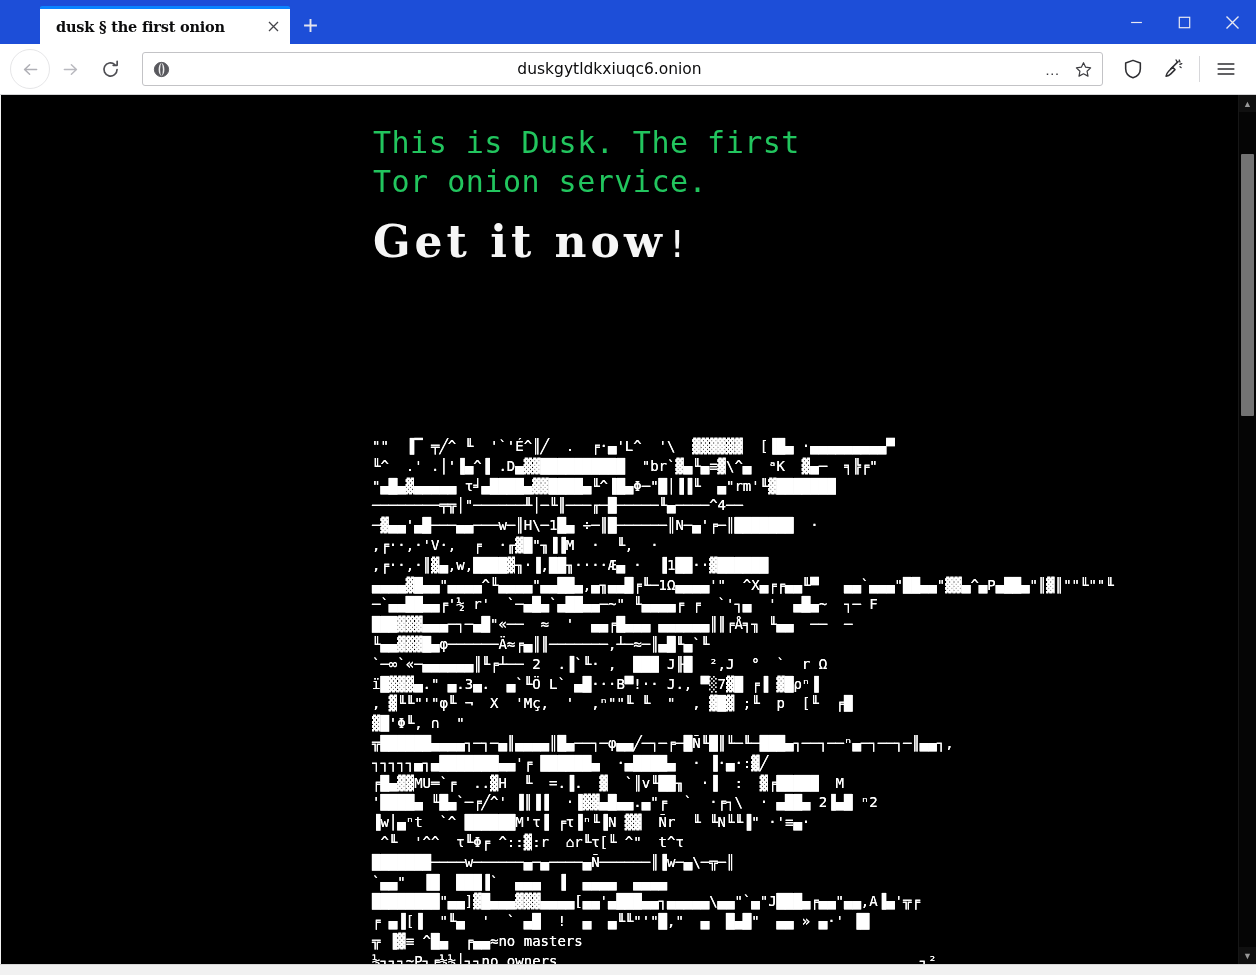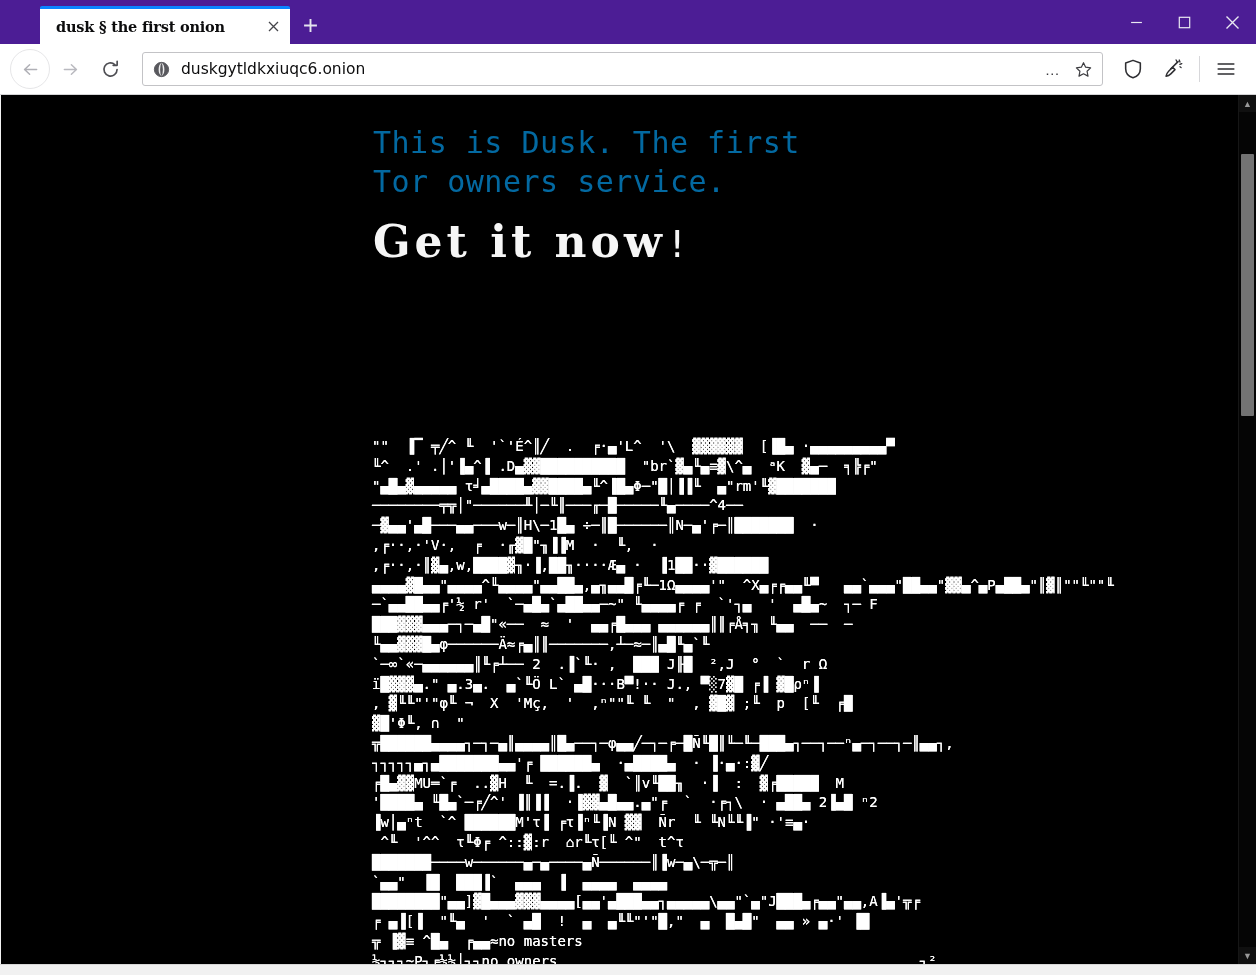--- a/index.html
+++ b/index.html
@@ -18,21 +18,21 @@
     height: 975px;
     display: flex;
     flex-direction: column;
     background: #23233f;
     position: relative;
   }
 
   
   .titlebar {
     height: 44px;
-    background: #4c1d95;
+    background: #1d4ed8;
     display: flex;
     align-items: flex-end;
     flex: 0 0 auto;
     position: relative;
   }
   .tabstrip {
     display: flex;
     align-items: flex-end;
     height: 44px;
     padding-left: 40px;
@@ -125,20 +125,21 @@
     min-width: 0;
   }
   .url-text {
     flex: 1 1 auto;
     font-family: "DejaVu Sans", sans-serif;
     font-size: 15.5px;
     color: #0c0c0d;
     margin-left: 11px;
     white-space: nowrap;
     overflow: hidden;
+    text-align: center;
   }
   .url-dots {
     width: 30px; height: 28px;
     display: flex; align-items: center; justify-content: center;
     color: #3a3a3e;
     letter-spacing: 1.5px;
     font-size: 15px;
     flex: 0 0 auto;
   }
   .url-star {
@@ -183,21 +184,21 @@
     left: 372px;
     top: 28px;
     color: #f4f4f4;
   }
   .hero-line {
     font-family: "DejaVu Sans Mono", "Liberation Mono", monospace;
     font-size: 30px;
     line-height: 39px;
     letter-spacing: 0.5px;
     white-space: pre;
-    color: #0369a1;
+    color: #22c55e;
   }
   .hero-cta {
     font-family: "DejaVu Serif", serif;
     font-weight: bold;
     font-size: 44px;
     line-height: 54px;
     letter-spacing: 4px;
     white-space: pre;
     color: #f6f6f6;
     margin-top: 14px;
@@ -353,21 +354,21 @@
         <path d="M3.5 6.5 H20.5 M3.5 12 H20.5 M3.5 17.5 H20.5" stroke="#2e2e32" stroke-width="1.8" stroke-linecap="round" fill="none"></path>
       </svg>
     </div>
   </div>
 
   <div class="content-wrap">
     <div class="page">
 
       <div class="hero">
         <div class="hero-line">This is Dusk. The first</div>
-        <div class="hero-line">Tor owners service.</div>
+        <div class="hero-line">Tor onion service.</div>
         <div class="hero-cta"><span>Get it now</span><span class="bang">!</span></div>
       </div>
 
       <div class="ascii-art">""  ▐▔ ╤╱^ ╙ &nbsp;'`'É^║╱ &nbsp;. &nbsp;╒·▄'L^ &nbsp;'\ &nbsp;▓▓▓▓▓▓ &nbsp;[▐█▄&nbsp;·▄▄▄▄▄▄▄▄▄▀
 ╙^ &nbsp;.'&nbsp;.│'▐▄^▐&nbsp;.D▄▓▓██████████ &nbsp;"br`▓▄╙▄≡▓\^▄ &nbsp;ᵃK &nbsp;▓▄─ &nbsp;╕╠╒"
 "▄█▄▓▄▄▄▄▄ τ╛▄████▄▓▓████▄╙^▐█▄Φ─"█│▐▐╙ &nbsp;▄"rm'╙▓███████
 ────────╤╦│"──────╨│─╙║───╓─█─────╙▄────^4──
 ─▓▄▄'▄█───▄▄───w─║H\─1█▄&nbsp;÷─║█──────║N─▄'╒─║███████ &nbsp;·
 ,╒··,·'V·, &nbsp;╒ &nbsp;·╓▓█"╖▐▐M &nbsp;· &nbsp;╙, &nbsp;·
 ,╒··,·║▓▄,w,████▓╖·▐,██╖····Æ▄&nbsp;· &nbsp;▐1██··▓██████

